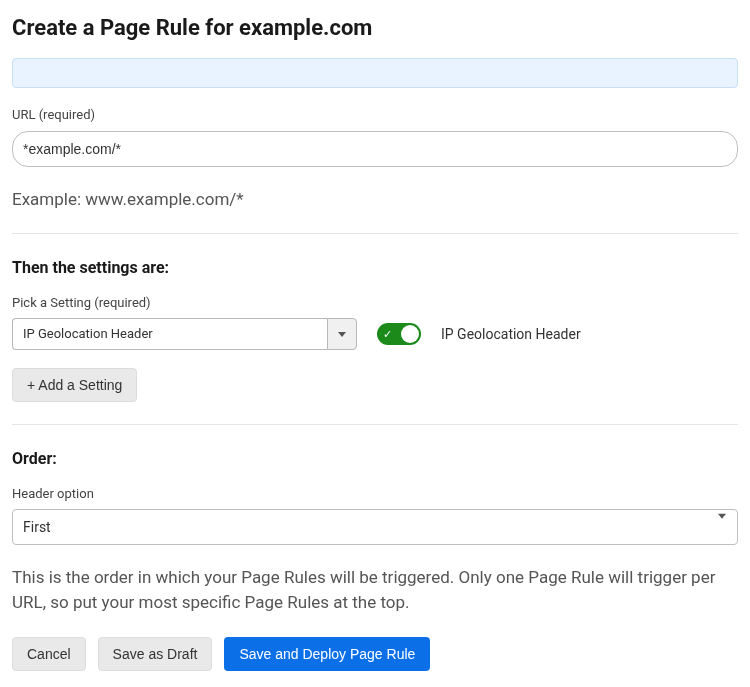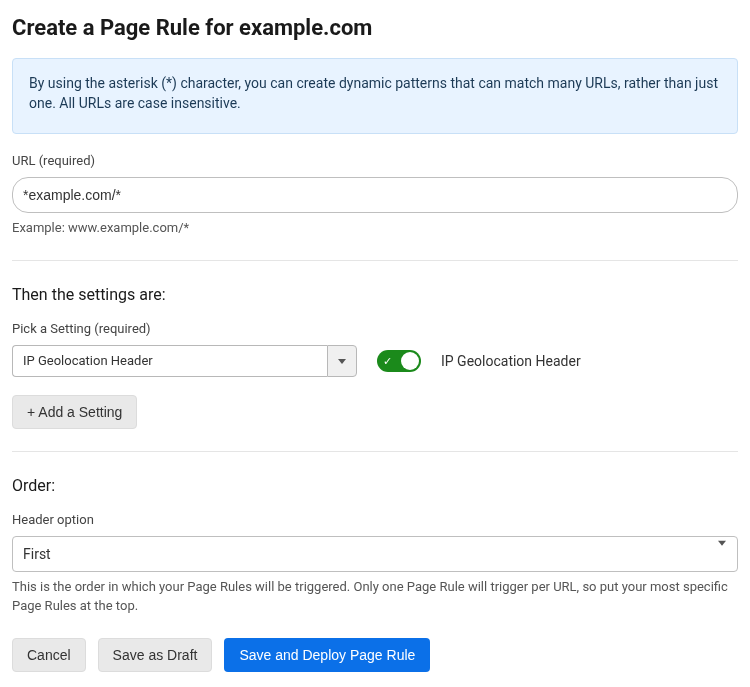--- a/index.html
+++ b/index.html
@@ -47,32 +47,32 @@
     .text-input {
       width: 100%;
       height: 36px;
       border: 1px solid #bfbfbf;
       border-radius: 16px;
       padding: 0 10px;
       font-size: 14px;
       color: #333;
     }
     .helper {
-      font-size: 13px;
+      font-size: 17px;
       color: #555;
-      margin-top: 6px;
+      margin-top: 20px;
     }
     .divider {
       border: none;
       border-top: 1px solid #e5e5e5;
       margin: 22px 0;
     }
     .section-title {
       font-size: 16px;
-      font-weight: 400;
+      font-weight: 700;
       color: #1a1a1a;
       margin-bottom: 14px;
     }
     .setting-row {
       display: flex;
       align-items: center;
       gap: 20px;
       margin-bottom: 18px;
     }
     .combo {
@@ -191,21 +191,20 @@
     }
   </style>
 </head>
 <body>
 
 
 
 <h1 class="page-title">Create a Page Rule for example.com</h1>
 
 <div class="info-box">
-  <div class="info-body">By using the asterisk (*) character, you can create dynamic patterns that can match many URLs, rather than just one. All URLs are case insensitive.</div>
 </div>
 
 <label class="label">URL (required)</label>
 <input type="text" class="text-input" value="*example.com/*" style="">
 <div class="helper">Example: www.example.com/*</div>
 
 <hr class="divider">
 
 <div class="section-title">Then the settings are:</div>
 

